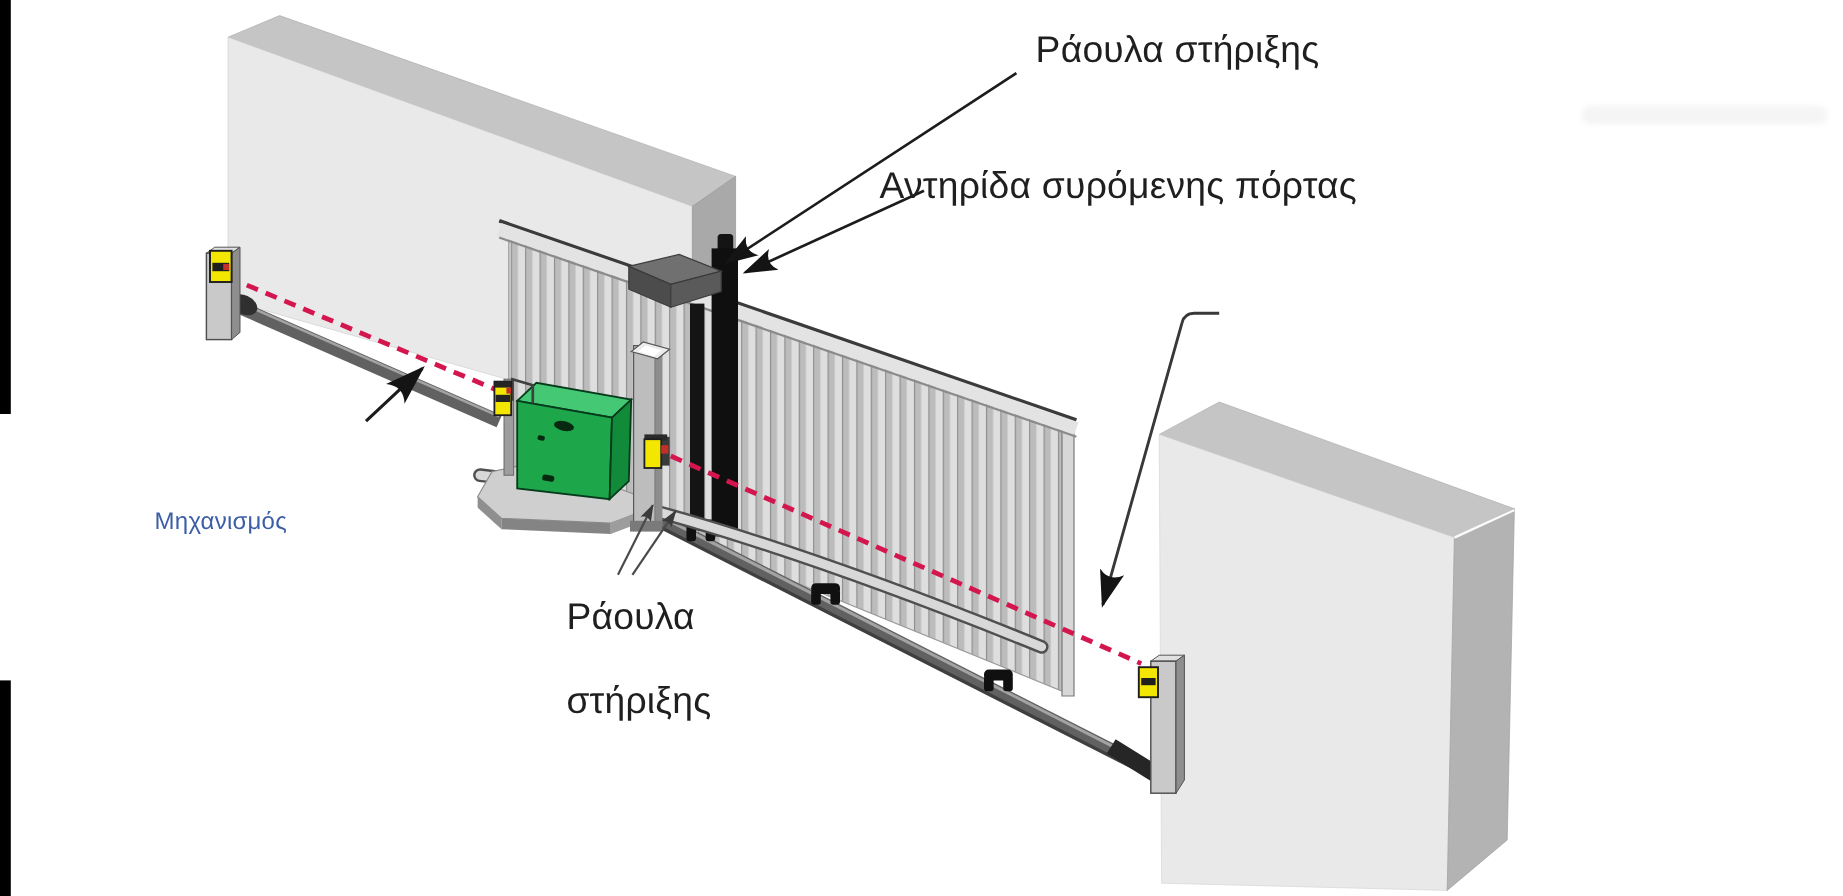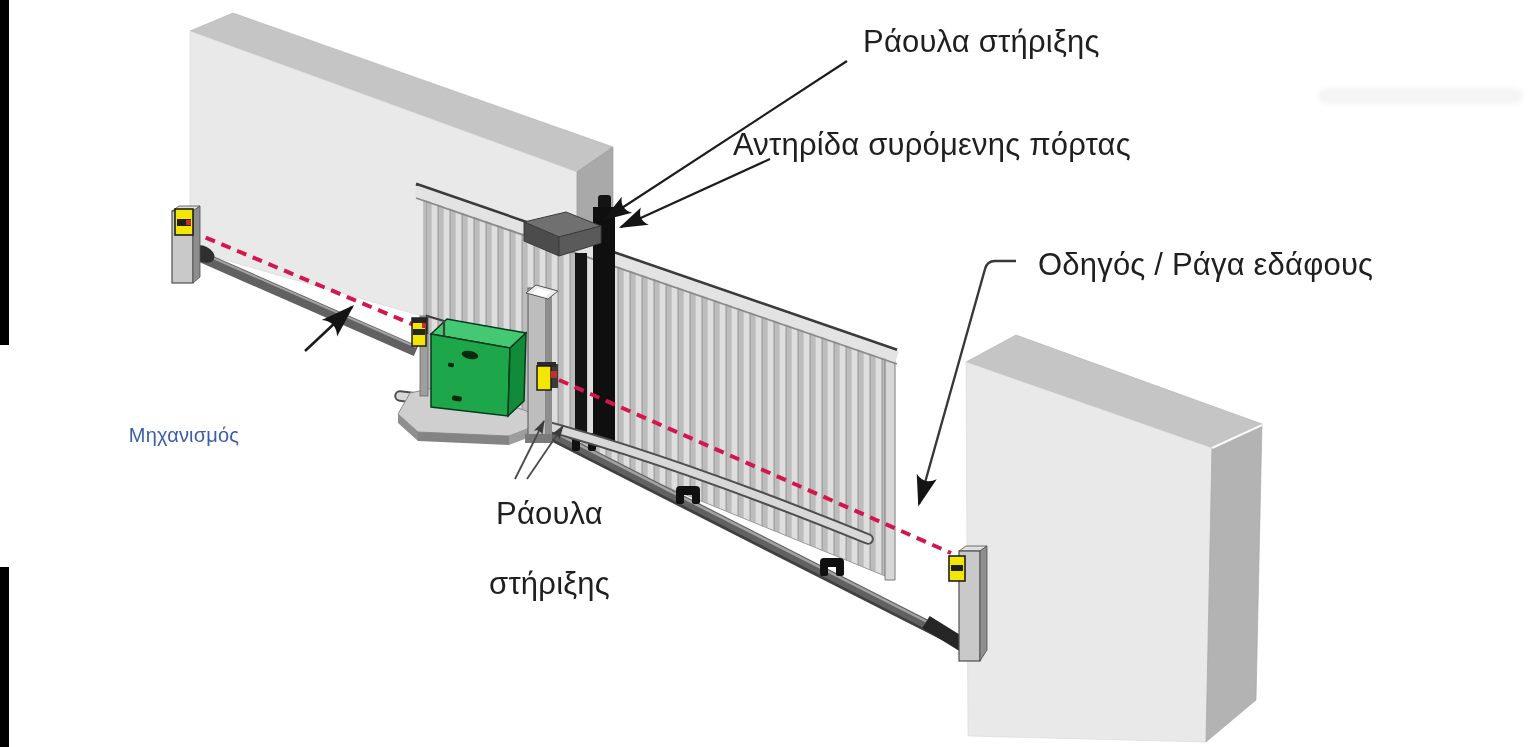--- a/index.html
+++ b/index.html
@@ -9,21 +9,21 @@
     text-decoration:underline;
   }
   .lbl{
     position:absolute;color:var(--label-text,#1f1f1f);
     font-size:31px;line-height:36px;white-space:nowrap;letter-spacing:.2px;
   }
   .lbl-blue{
     color:var(--mechanism-label-blue,#3c5ea6);
     text-align:center;line-height:43px;white-space:normal;
   }
-  .lbl-rollers{text-align:center;line-height:70px;white-space:normal;}
+  .lbl-rollers{line-height:70px;white-space:normal;}
   .edge-bar{position:absolute;left:0;width:9px;background:var(--edge-bar-black,#000);}
   .smudge{
     position:absolute;left:1318px;top:88px;width:205px;height:16px;
     background:rgba(238,238,238,.6);border-radius:8px;filter:blur(2px);
   }
   svg{position:absolute;left:0;top:0;}
 </style>
 </head>
 <body>
 
@@ -181,23 +181,22 @@
       <line x1="770" y1="159" x2="621" y2="227" stroke="#1c1c1c" stroke-width="2.2" marker-end="url(#ah)"></line>
       <path d="M1016,261 L995,261 Q987,261 985,269 L919,504" fill="none" stroke="#383838" stroke-width="2.4" marker-end="url(#ah)"></path>
       <line x1="305" y1="351" x2="352" y2="307" stroke="#1c1c1c" stroke-width="2.6" marker-end="url(#ah)"></line>
       <line x1="515" y1="479" x2="544" y2="421" stroke="#4a4a4a" stroke-width="1.8" marker-end="url(#ahs)"></line>
       <line x1="527" y1="479" x2="563" y2="426" stroke="#4a4a4a" stroke-width="1.8" marker-end="url(#ahs)"></line>
     </g>
   </svg>
 
   <div class="lbl" style="left:863px;top:24px;">Ράουλα στήριξης</div>
 
-  <div class="lbl" style="left:733px;top:127px;">Αντηρίδα συρόμενης πόρτας</div>
-
-  <div class="lbl" style="left:1038px;top:247px;">Οδηγός / Ράγα εδάφους</div>
+  <div class="lbl" style="left:733px;top:137px;">Αντηρίδα συρόμενης πόρτας</div>
+
 
   <div class="lbl lbl-blue" style="left:38px;top:414px;width:292px;font-size:20px;">
     <span>Μηχανισμός</span><br>
   </div>
 
   <div class="lbl lbl-rollers" style="left:472px;top:479px;width:155px;">
     <span>Ράουλα</span><br>
     <span>στήριξης</span>
   </div>
 

